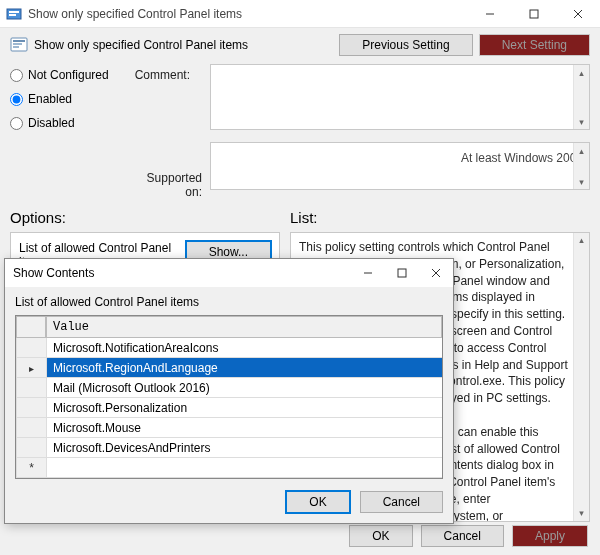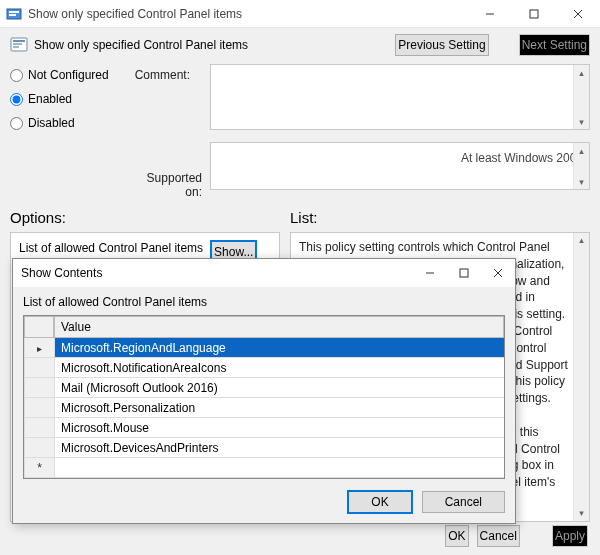--- a/index.html
+++ b/index.html
@@ -39,25 +39,25 @@
     display: flex; align-items: center; gap: 6px;
     margin-bottom: 8px;
   }
   .row1 .gp-icon { width: 18px; height: 18px; display:inline-flex; align-items:center; justify-content:center; }
   .row1 .policy-name { flex: 1; font-size: 12px; }
   .nav-btns { display: flex; gap: 6px; }
   .btn {
     background: #e1e1e1;
     border: 1px solid #adadad;
     font-size: 12px;
-    padding: 3px 2px;
+    padding: 3px 22px;
     cursor: pointer;
   }
   .btn.focus { outline: 2px solid #0078d7; outline-offset: -1px; }
-  .btn:disabled, .btn.disabled { color: #9a9a9a; background:#000000; border-color:#c8c8c8;margin-left:24px; }
+  .btn:disabled, .btn.disabled { color: #9a9a9a; background:#7f1d1d; border-color:#c8c8c8; }
   .main-grid {
     display: grid;
     grid-template-columns: 120px 80px 1fr;
     row-gap: 12px;
     align-items: start;
   }
   .radios { grid-column: 1; display: flex; flex-direction: column; gap: 10px; padding-top: 4px; }
   .radio-row { display: flex; align-items: center; gap: 5px; }
   .radio-row input { width: 13px; height: 13px; }
   .radio-row span { font-size: 12px; }
@@ -102,44 +102,43 @@
     overflow: hidden;
   }
   .footer {
     position: absolute; bottom: 8px; right: 12px;
     display: flex; gap: 8px;
   }
   
   .modal {
     position: absolute;
     left: 4px; top: 258px;
-    width: 504px;
+    width: 450px;
     background: #f0f0f0;
     border: 1px solid #888;
     box-shadow: 2px 2px 10px rgba(0,0,0,0.25);
-    margin-left: 8px;
   }
   .modal .m-title {
     height: 28px; background:#fff;
     display:flex; align-items:center;
     padding-left:8px;
     font-size:12px;
   }
   .modal .m-title .spacer { flex:1; }
   .modal .m-body { padding: 8px 10px 6px 10px; }
   .grid-wrap {
     border: 1px solid #888;
     background:#fff;
     margin-top: 6px;
   }
   .grid-head {
     display:grid; grid-template-columns: 30px 1fr;
     background:#f0f0f0;
   }
-  .grid-head div { border:1px solid #bbb; padding:3px 6px; font-size:12px; }
+  .grid-head div { border:1px solid #bbb; padding:3px 6px; font-size:12px;font-family:Liberation Mono, monospace; }
   .grid-row {
     display:grid; grid-template-columns: 30px 1fr;
     font-size:12px;
   }
   .grid-row div { border-left:1px solid #ddd; border-bottom:1px solid #ddd; padding:3px 6px; height:20px; line-height:14px; overflow:hidden; white-space:nowrap; }
   .grid-row .handle { background:#f0f0f0; text-align:center; }
   .grid-row.sel div.val { background:#0a66c2; color:#fff; }
   .grid-row.sel .handle::before { content:"▸"; font-size:10px; color:#333; }
   .grid-row.new .handle::before { content:"*"; color:#333; }
   .m-foot {
@@ -283,27 +282,27 @@
     </div>
   </div>
   <div class="m-body">
     <div>List of allowed Control Panel items</div>
     <div class="grid-wrap">
       <div class="grid-head">
         <div></div>
         <div>Value</div>
       </div>
       <div id="grid-rows">
+          <div class="grid-row">
+            <div class="handle"></div>
+            <div class="val">Microsoft.NotificationAreaIcons</div>
+          </div>
           <div class="grid-row sel">
             <div class="handle"></div>
             <div class="val">Microsoft.RegionAndLanguage</div>
-          </div>
-          <div class="grid-row">
-            <div class="handle"></div>
-            <div class="val">Microsoft.NotificationAreaIcons</div>
           </div>
           <div class="grid-row">
             <div class="handle"></div>
             <div class="val">Mail (Microsoft Outlook 2016)</div>
           </div>
           <div class="grid-row">
             <div class="handle"></div>
             <div class="val">Microsoft.Personalization</div>
           </div>
           <div class="grid-row">

